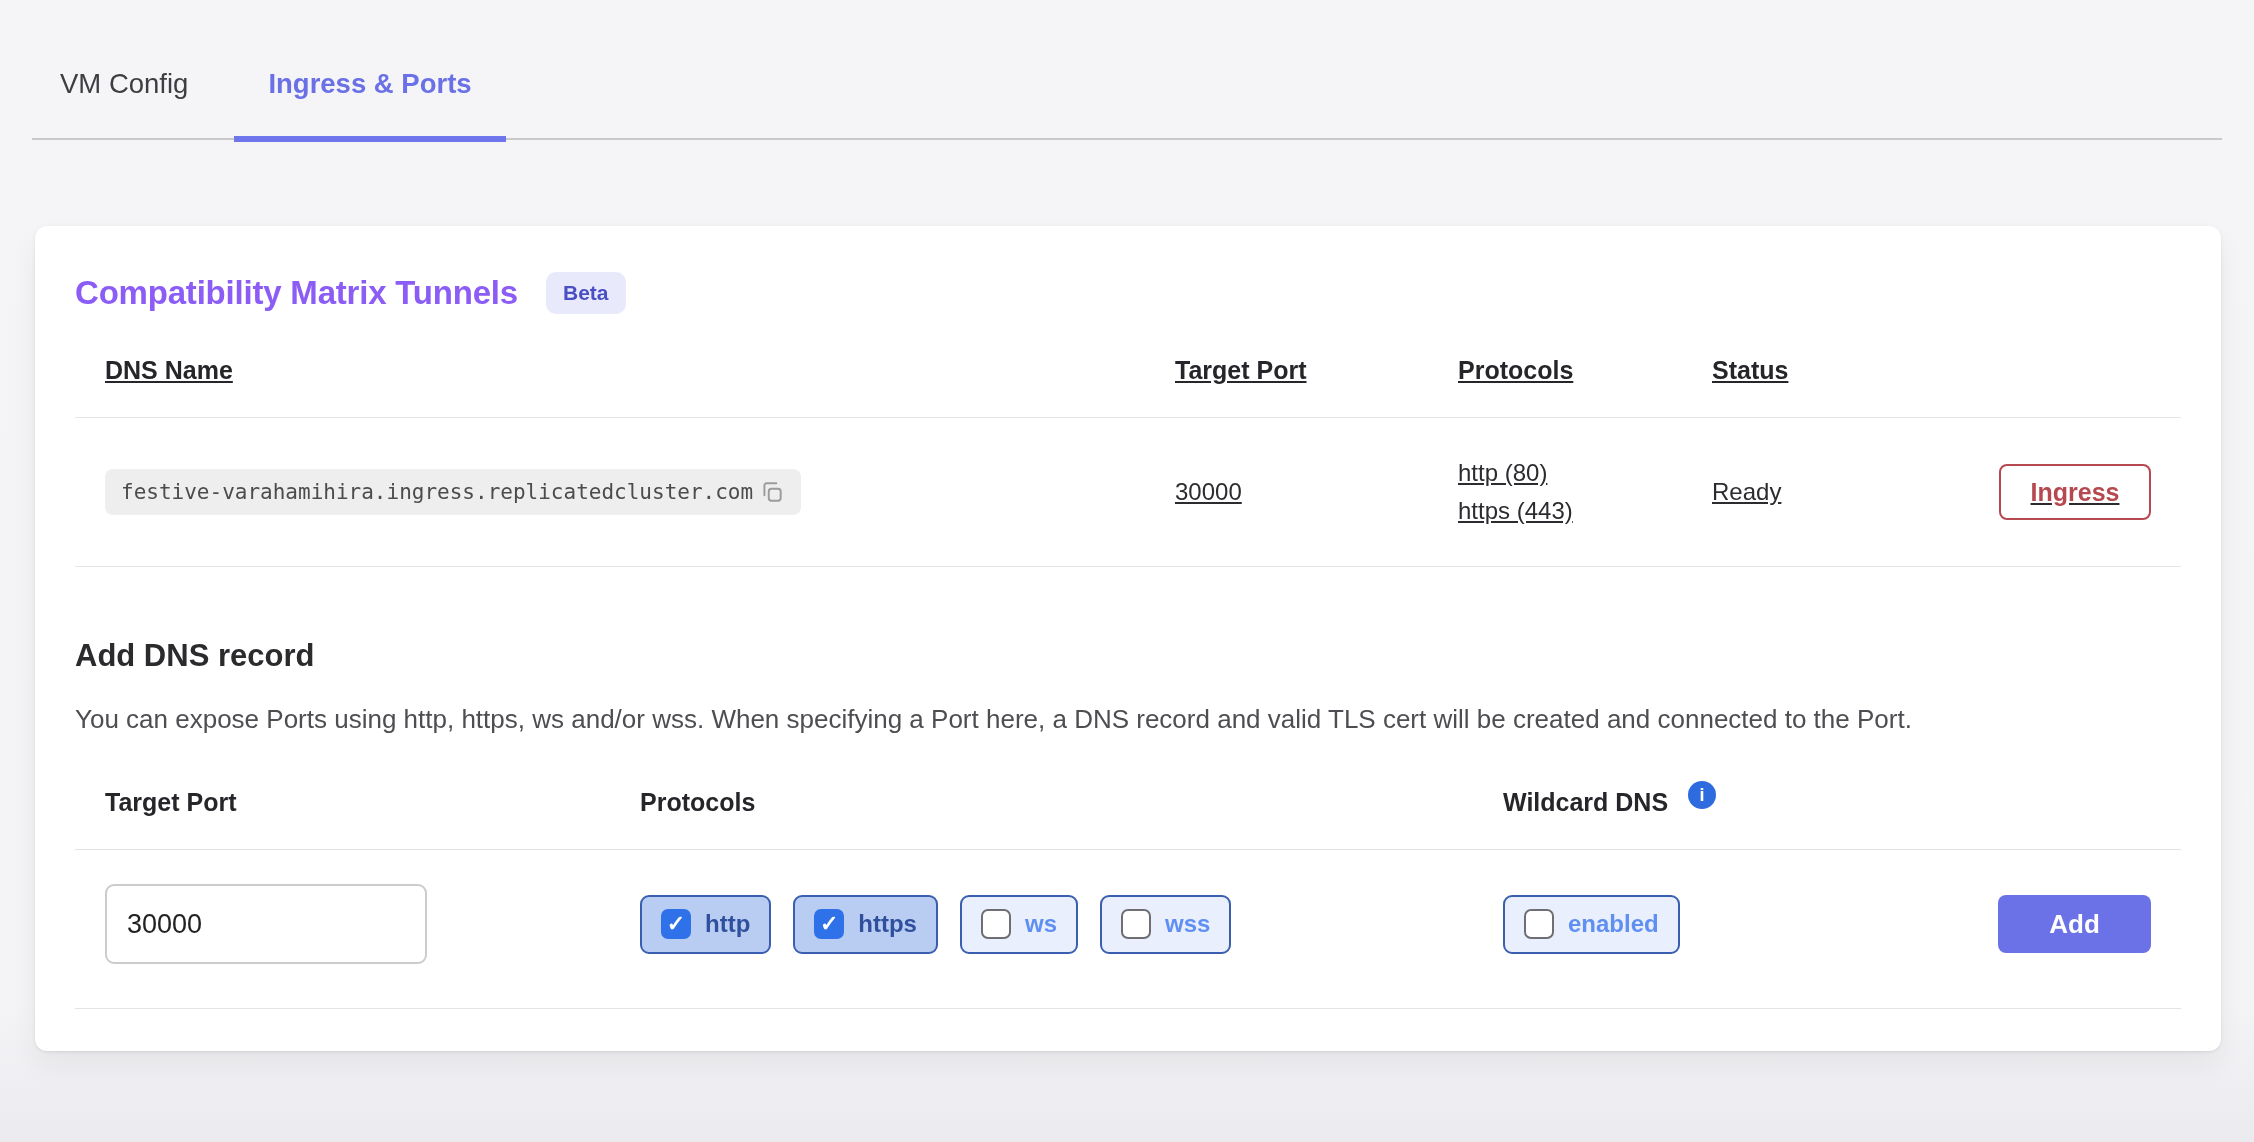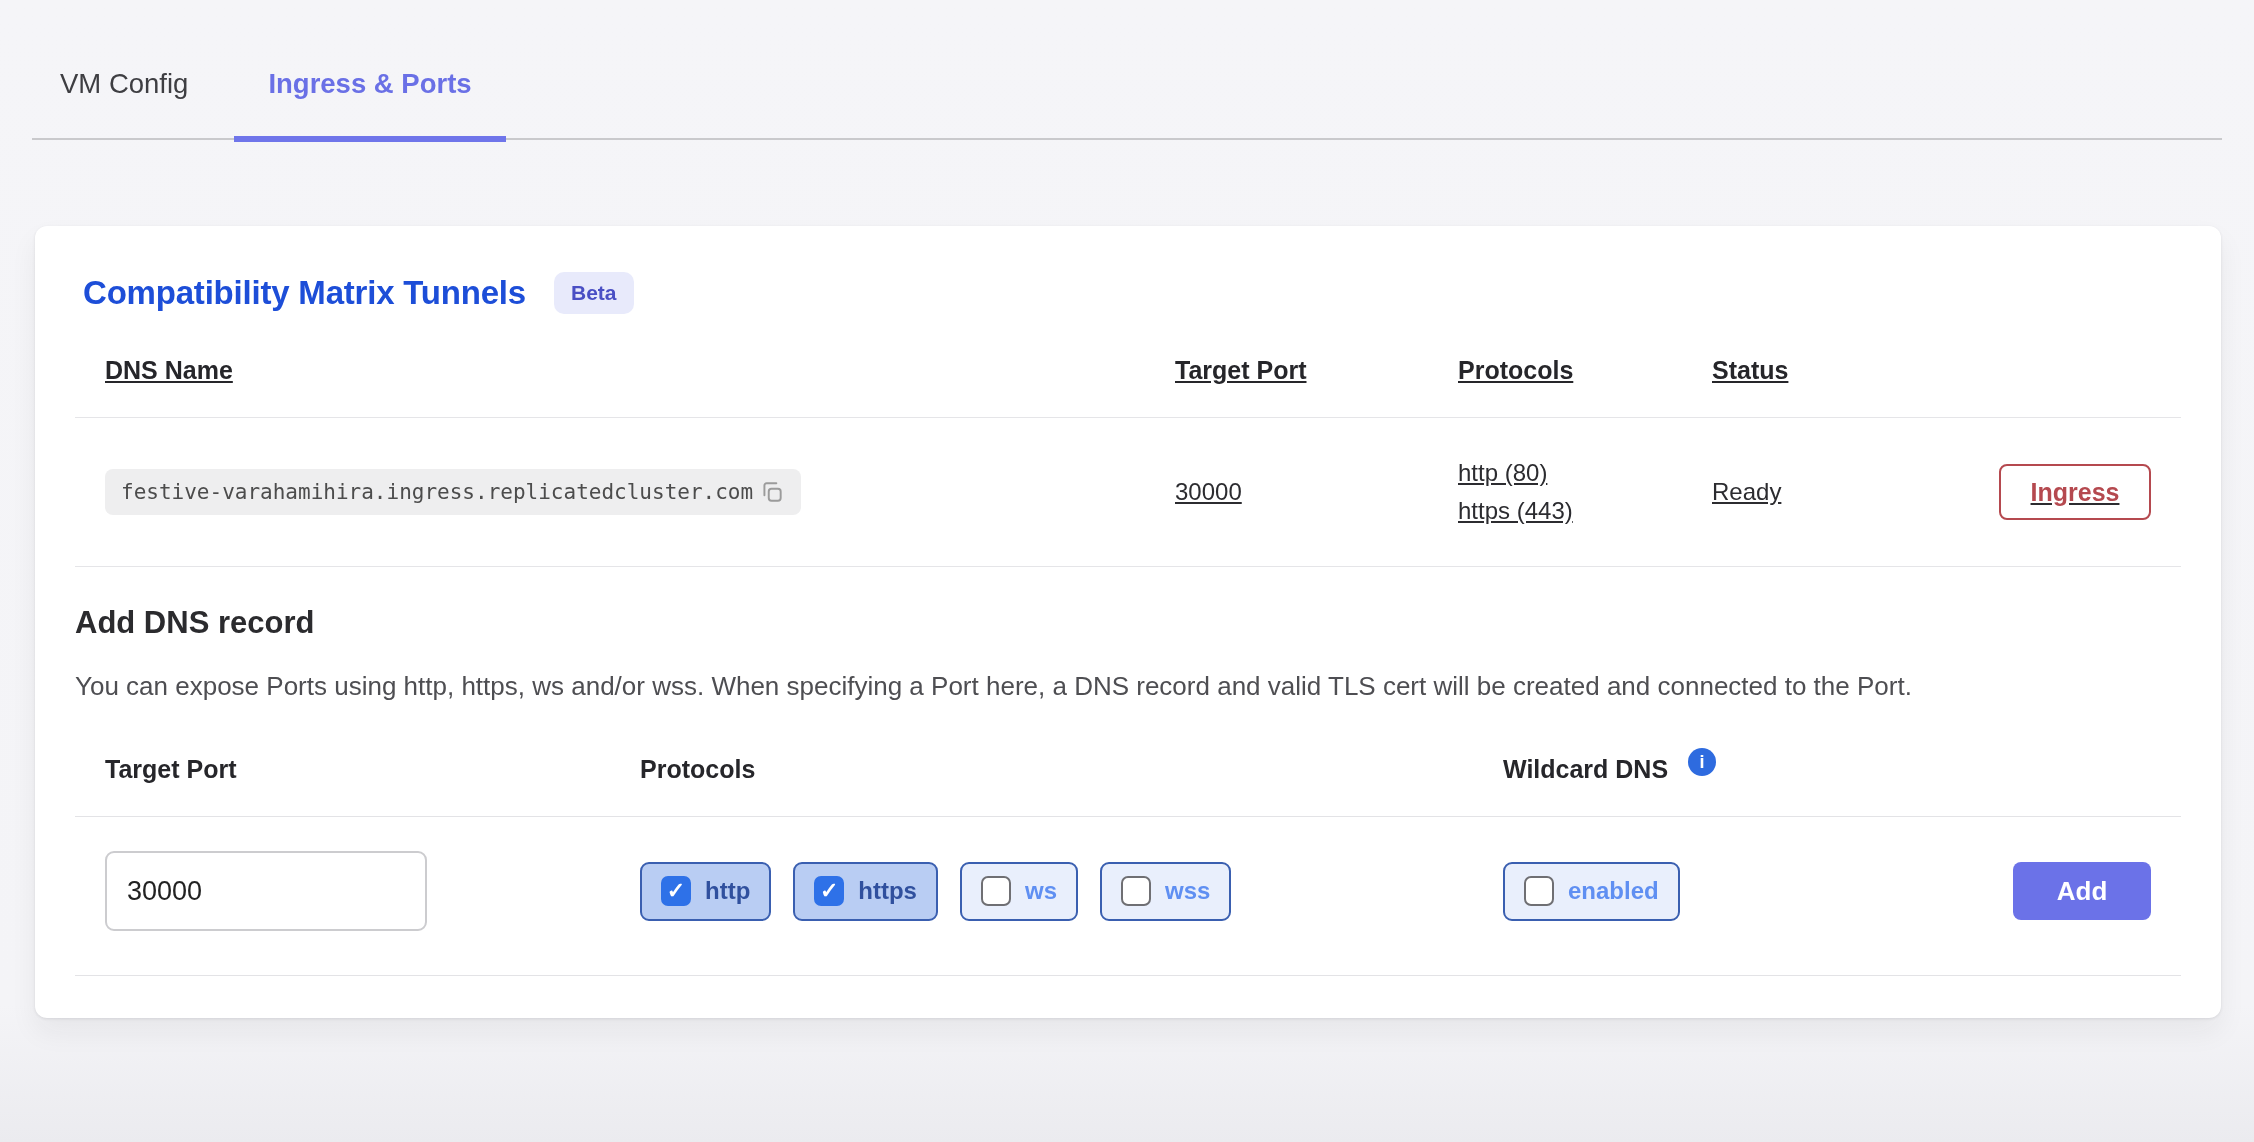--- a/index.html
+++ b/index.html
@@ -32,21 +32,21 @@
 
   
   .card {
     margin: 86px 33px 0 35px;
     background: #ffffff;
     border-radius: 12px;
     box-shadow: 0 1px 3px rgba(30,30,40,0.10), 0 14px 28px rgba(30,30,40,0.06);
     padding: 0 40px 42px 40px;
   }
   .card-header { display: flex; align-items: center; padding-top: 46px; }
-  .card-title { font-size: 33px; font-weight: 600; color: #1d4ed8; letter-spacing: -0.2px; margin-left: 8px; }
+  .card-title { font-size: 33px; font-weight: 600; color: #8b5cf6; letter-spacing: -0.2px; }
   .beta {
     margin-left: 28px;
     background: #e8eafb; color: #4a4fc4;
     font-size: 21px; font-weight: 600;
     padding: 9px 17px; border-radius: 10px;
   }
 
   
   .t-head, .t-row {
     display: grid;
@@ -79,21 +79,21 @@
   .proto-line { line-height: 38px; }
   .t-action { display: flex; justify-content: flex-end; }
   .delete-btn {
     width: 152px; height: 56px;
     background: #fff; border: 2px solid #b5494f; border-radius: 8px;
     color: #b5494f; font-weight: 700; font-size: 25px;
     font-family: inherit; cursor: pointer;
   }
 
   
-  .section-title { margin-top: 38px; font-size: 31px; font-weight: 600; color: #2b2b2e; }
+  .section-title { margin-top: 71px; font-size: 31px; font-weight: 600; color: #2b2b2e; }
   .section-desc {
     max-width: 1980px;
     font-size: 26px; line-height: 38px; color: #4e4e52;
   }
   .f-labels, .f-controls {
     display: grid;
     grid-template-columns: 535px 863px 1fr;
     padding: 0 30px;
     align-items: center;
   }
@@ -126,21 +126,21 @@
     background: #fff; border: 2.5px solid #6f6f73;
     display: flex; align-items: center; justify-content: center;
   }
   .chip-label { font-size: 24px; font-weight: 700; color: #5f8ff2; }
   .chip.on { background: #b9cdf3; }
   .chip.on .cbox { background: #2e71e8; border-color: #2e71e8; }
   .chip.on .cbox::after { content: "✓"; color: #fff; font-size: 22px; font-weight: 900; line-height: 1; }
   .chip.on .chip-label { color: #30509e; }
   .wildcard-cell { display: flex; justify-content: space-between; align-items: center; }
   .add-btn {
-    width: 138px; height: 58px;
+    width: 153px; height: 58px;
     background: #6b72e8; border: none; border-radius: 8px;
     color: #fff; font-weight: 700; font-size: 26px;
     font-family: inherit; cursor: pointer;
   }
   .bottom-divider { border: none; border-top: 1px solid #e3e3e6; margin: 44px 0 0 0; }
 </style>
 </head>
 <body>
 
 <div class="tabs">

